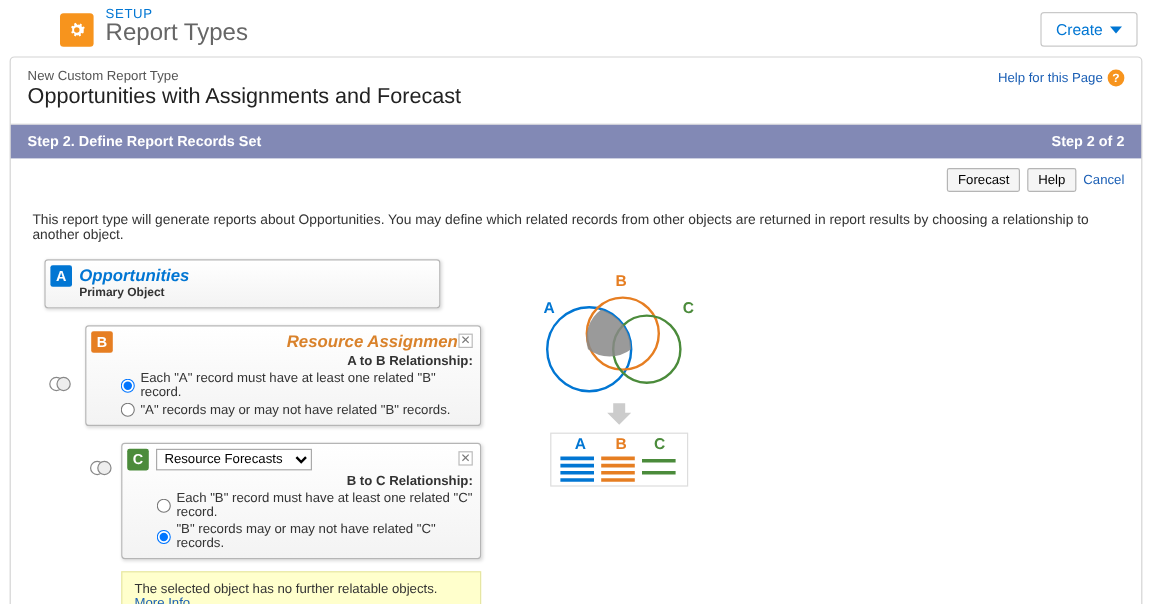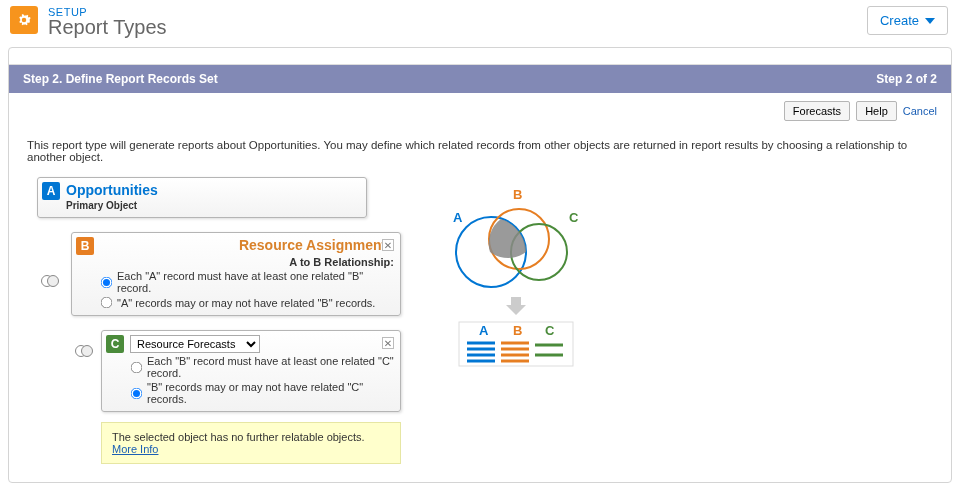--- a/index.html
+++ b/index.html
@@ -1,17 +1,17 @@
 <!DOCTYPE html>
 <html><head>
 <meta charset="utf-8">
 <style>
 * { box-sizing: border-box; margin: 0; padding: 0; }
 body { font-family: Arial, Helvetica, sans-serif; font-size: 12px; color: #333; background: #fff; width: 960px; }
-.header-bar { display: flex; align-items: flex-start; padding: 6px 12px 0 10px; }
+.header-bar { display: flex; align-items: flex-end; padding: 6px 12px 0 10px; margin-left: 40px; }
 .gear-box { width: 28px; height: 28px; background: #f7941d; border-radius: 3px; display: flex; align-items: center; justify-content: center; margin-right: 10px; }
 .gear-box svg { fill: #fff; }
 .header-text { flex: 1; }
 .setup-label { font-size: 11px; color: #0176d3; letter-spacing: 0.5px; }
 .page-title { font-size: 20px; color: #666; font-weight: 400; margin-top: -2px; }
 .create-btn { border: 1px solid #c9c9c9; border-radius: 3px; padding: 6px 12px; color: #0176d3; font-size: 13px; background: #fff; cursor: pointer; display: flex; align-items: center; gap: 6px; }
 .create-btn .tri-down { width: 0; height: 0; border-left: 5px solid transparent; border-right: 5px solid transparent; border-top: 6px solid #0176d3; }
 .main-frame { border: 1px solid #d4d4d4; border-radius: 4px; margin: 8px 8px 0 8px; padding: 10px 0 18px 0; }
 .sub-header { padding: 0 14px 6px 14px; }
 .sub-header-row { display: flex; justify-content: space-between; align-items: flex-start; }
@@ -29,21 +29,21 @@
 .objects-col { position: relative; }
 .obj-card { border: 1px solid #b5b5b5; border-radius: 3px; box-shadow: 1px 1px 3px rgba(0,0,0,0.15); background: linear-gradient(#fff, #f3f3f3); position: relative; }
 .obj-card.a { width: 330px; margin-left: 0; }
 .obj-card.b { width: 330px; margin-left: 34px; margin-top: 14px; }
 .obj-card.c { width: 300px; margin-left: 64px; margin-top: 14px; }
 .letter-badge { position: absolute; left: 4px; top: 4px; width: 18px; height: 18px; color: #fff; font-weight: bold; font-size: 12px; display: flex; align-items: center; justify-content: center; border-radius: 2px; }
 .badge-a { background: #0176d3; }
 .badge-b { background: #e67e22; }
 .badge-c { background: #4b8b3b; }
 .obj-card-content { padding: 4px 6px 6px 28px; }
-.obj-title { font-size: 14px; font-weight: bold; }
+.obj-title { font-size: 14px; font-weight: bold; font-style: italic; }
 .obj-title.a { color: #0176d3; }
 .obj-title.b { color: #d9822b; text-align: right; }
 .obj-sub { font-size: 10px; color: #333; margin-top: 2px; font-weight: bold; }
 .rel-title { font-size: 11px; font-weight: bold; color: #333; margin-top: 3px; text-align: right; }
 .radio-row { font-size: 11px; color: #333; display: flex; align-items: center; gap: 4px; margin-top: 2px; }
 .radio-row input { transform: scale(0.9); }
 .select-box { font-size: 11px; padding: 1px 2px; border: 1px solid #aaa; background: #fff; width: 130px; }
 .close-x { position: absolute; right: 6px; top: 6px; font-size: 10px; color: #777; border: 1px solid #bbb; width: 12px; height: 12px; display: flex; align-items: center; justify-content: center; cursor: pointer; background: #fff; }
 .dot-group { position: absolute; display: flex; }
 .dot-group .c1 { width: 12px; height: 12px; border: 1px solid #888; border-radius: 50%; background: #fff; }
@@ -69,29 +69,41 @@
     <div class="setup-label">SETUP</div>
     <div class="page-title">Report Types</div>
   </div>
   <button class="create-btn">
     <span>Create</span>
     <span class="tri-down"></span>
   </button>
 </div>
 
 <div class="main-frame">
+  <div class="sub-header">
+    <div class="sub-header-row">
+      <div>
+        <div class="nct">New Custom Report Type</div>
+        <div class="page-subtitle">Opportunities with Assignments and Forecast</div>
+      </div>
+      <a class="help-link">
+        <span>Help for this Page</span>
+        <span class="help-icon">?</span>
+      </a>
+    </div>
+  </div>
   <hr class="hr1">
 
   <div class="step-bar">
     <span>Step 2. Define Report Records Set</span>
     <span>Step 2 of 2</span>
   </div>
 
   <div class="btn-row">
-    <button class="btn">Forecasts</button>
+    <button class="btn">Forecast</button>
     <button class="btn">Help</button>
     <a class="link">Cancel</a>
   </div>
 
   <div class="desc">This report type will generate reports about Opportunities. You may define which related records from other objects are returned in report results by choosing a relationship to another object.</div>
 
   <div class="content-row">
     <div class="objects-col">
 
       <div class="obj-card a">
@@ -129,20 +141,21 @@
           <div class="c2"></div>
       </div>
 
       <div class="obj-card c">
         <div class="letter-badge badge-c">C</div>
         <div class="close-x">✕</div>
         <div class="obj-card-content">
           <select class="select-box">
             <option>Resource Forecasts</option>
           </select>
+          <div class="rel-title">B to C Relationship:</div>
           <label class="radio-row">
             <input type="radio" name="bc" style="">
             <span>Each "B" record must have at least one related "C" record.</span>
           </label>
           <label class="radio-row">
             <input type="radio" name="bc" checked="" style="">
             <span>"B" records may or may not have related "C" records.</span>
           </label>
         </div>
       </div>

